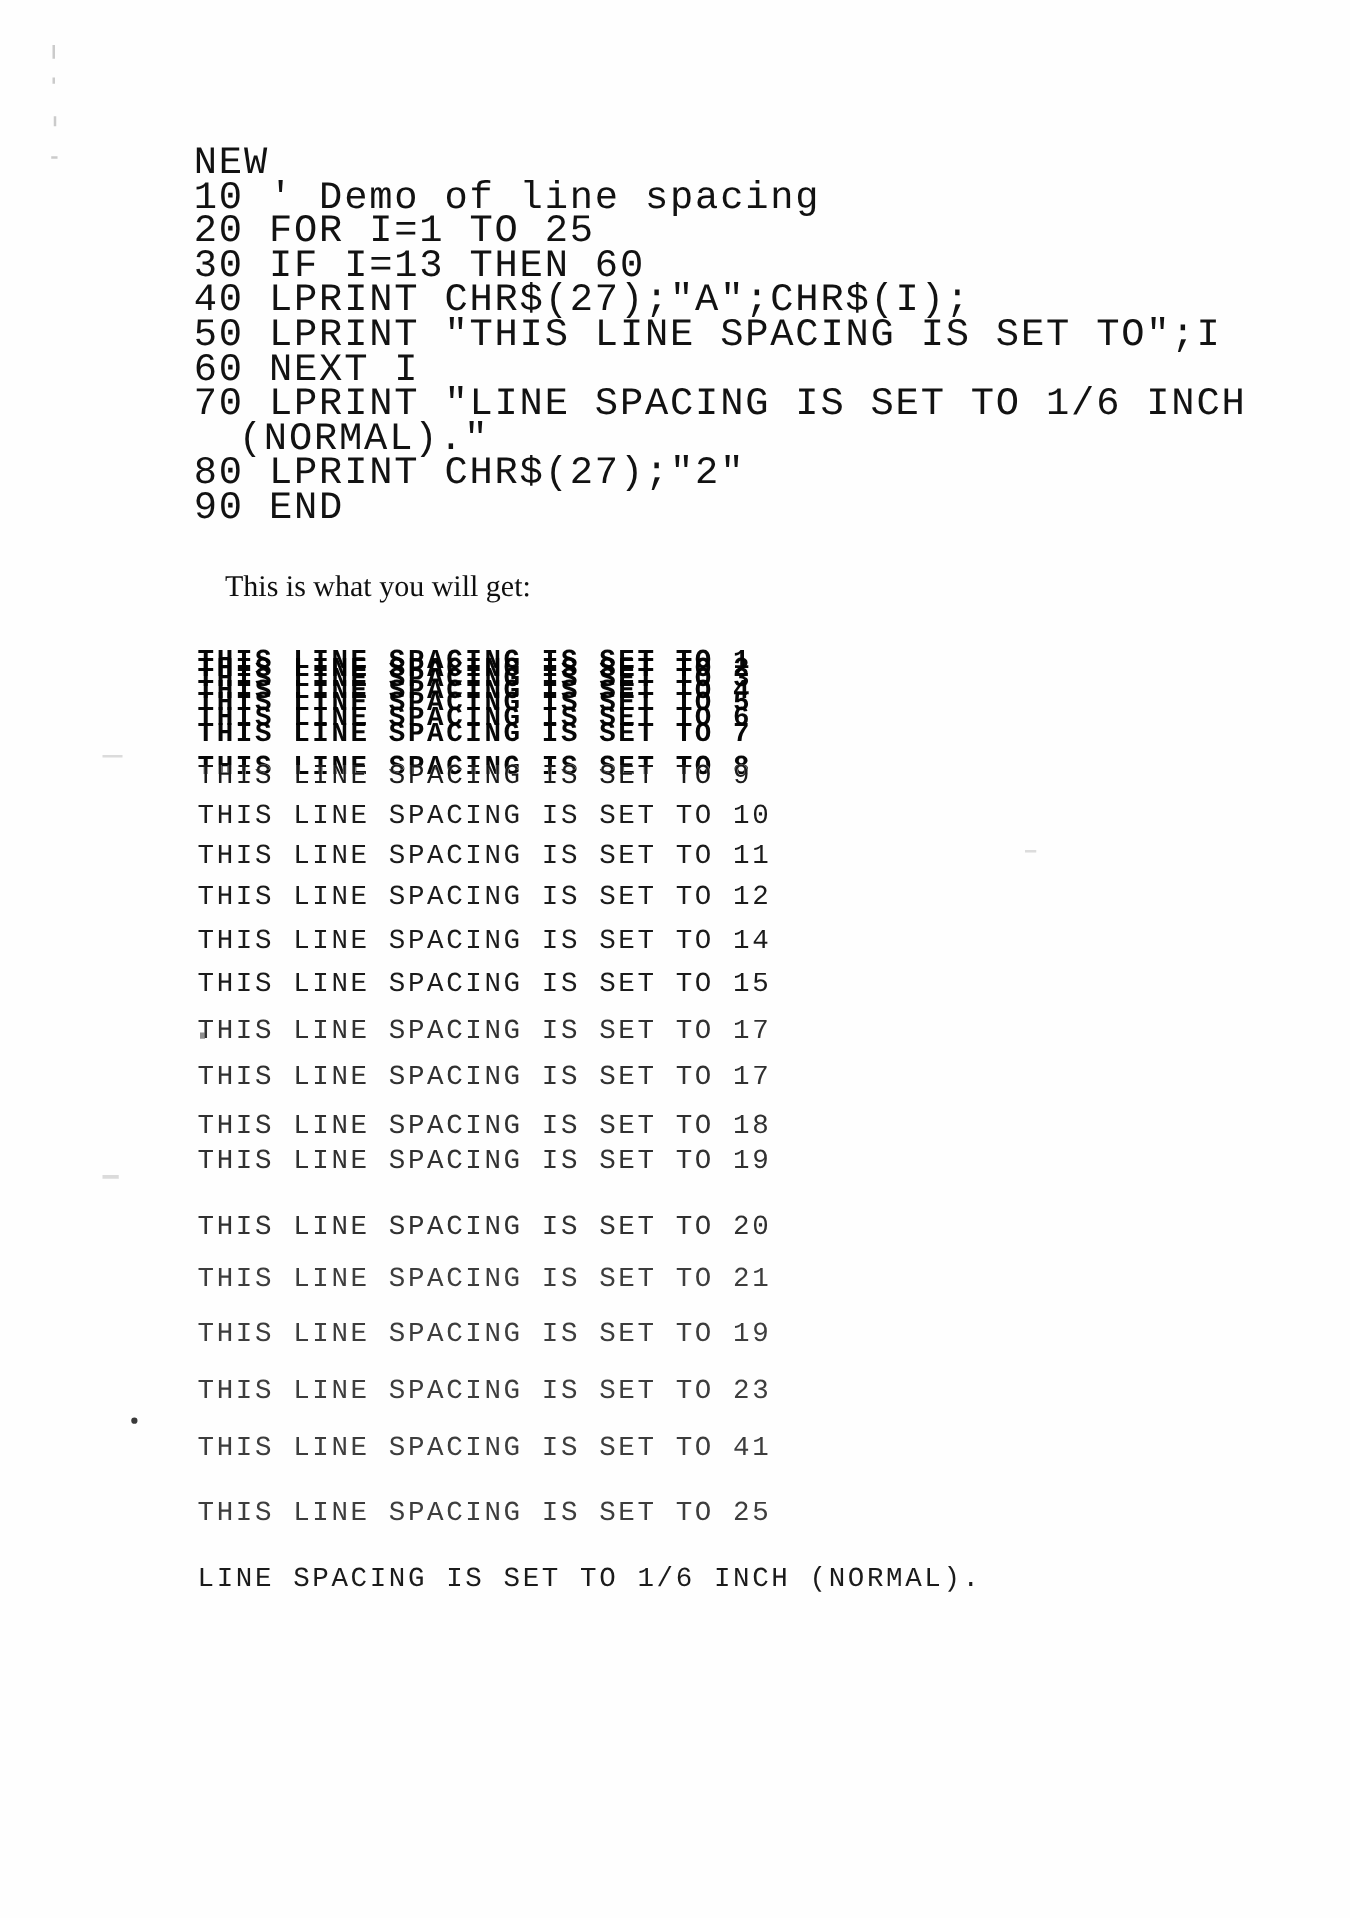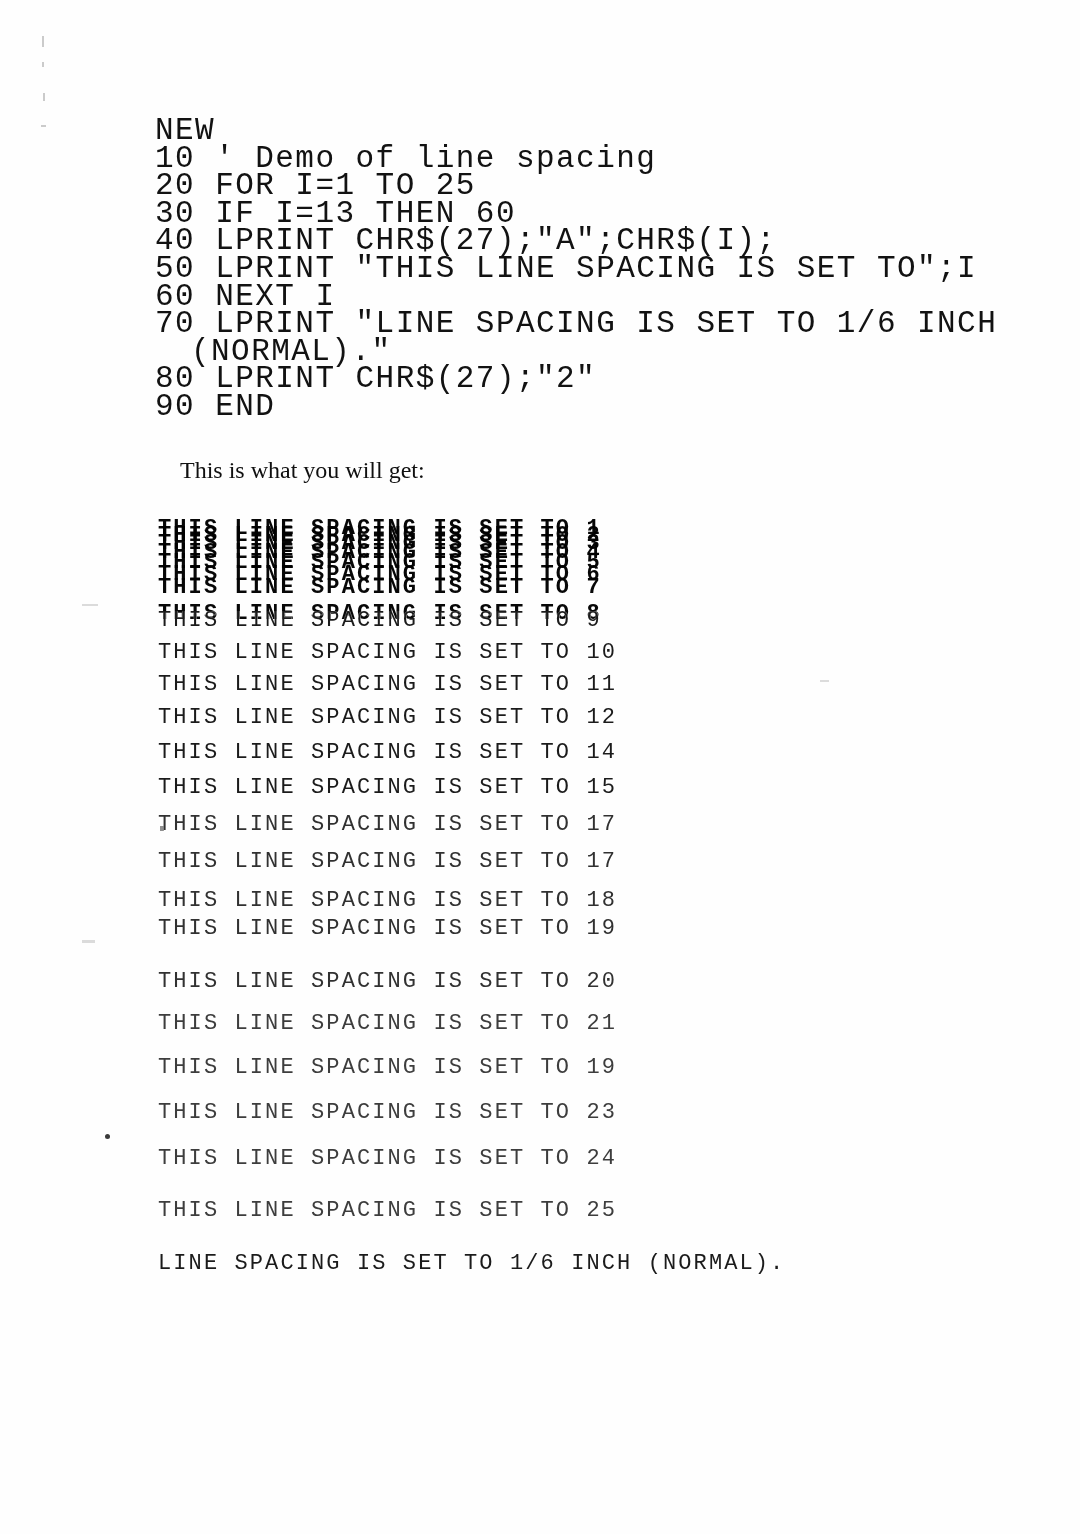--- a/index.html
+++ b/index.html
@@ -175,18 +175,18 @@
       <div class="print-line" style="top: 225px;">THIS LINE SPACING IS SET TO 14</div>
       <div class="print-line" style="top: 260px;">THIS LINE SPACING IS SET TO 15</div>
       <div class="print-line faint" style="top: 297px;">THIS LINE SPACING IS SET TO 17</div>
       <div class="print-line faint" style="top: 334px;">THIS LINE SPACING IS SET TO 17</div>
       <div class="print-line faint" style="top: 373px;">THIS LINE SPACING IS SET TO 18</div>
       <div class="print-line faint" style="top: 401px;">THIS LINE SPACING IS SET TO 19</div>
       <div class="print-line faint" style="top: 454px;">THIS LINE SPACING IS SET TO 20</div>
       <div class="print-line faint2" style="top: 496px;">THIS LINE SPACING IS SET TO 21</div>
       <div class="print-line faint2" style="top: 540px;">THIS LINE SPACING IS SET TO 19</div>
       <div class="print-line faint2" style="top: 585px;">THIS LINE SPACING IS SET TO 23</div>
-      <div class="print-line faint2" style="top: 631px;">THIS LINE SPACING IS SET TO 24</div>
+      <div class="print-line faint2" style="top: 631px;">THIS LINE SPACING IS SET TO 41</div>
       <div class="print-line faint2" style="top: 683px; text-align: center;">THIS LINE SPACING IS SET TO 25</div>
       <div class="print-line final-line" style="top: 736px; text-align: right;">LINE SPACING IS SET TO 1/6 INCH (NORMAL).</div>
     </div>
 
 </div>
 
 </body></html>

